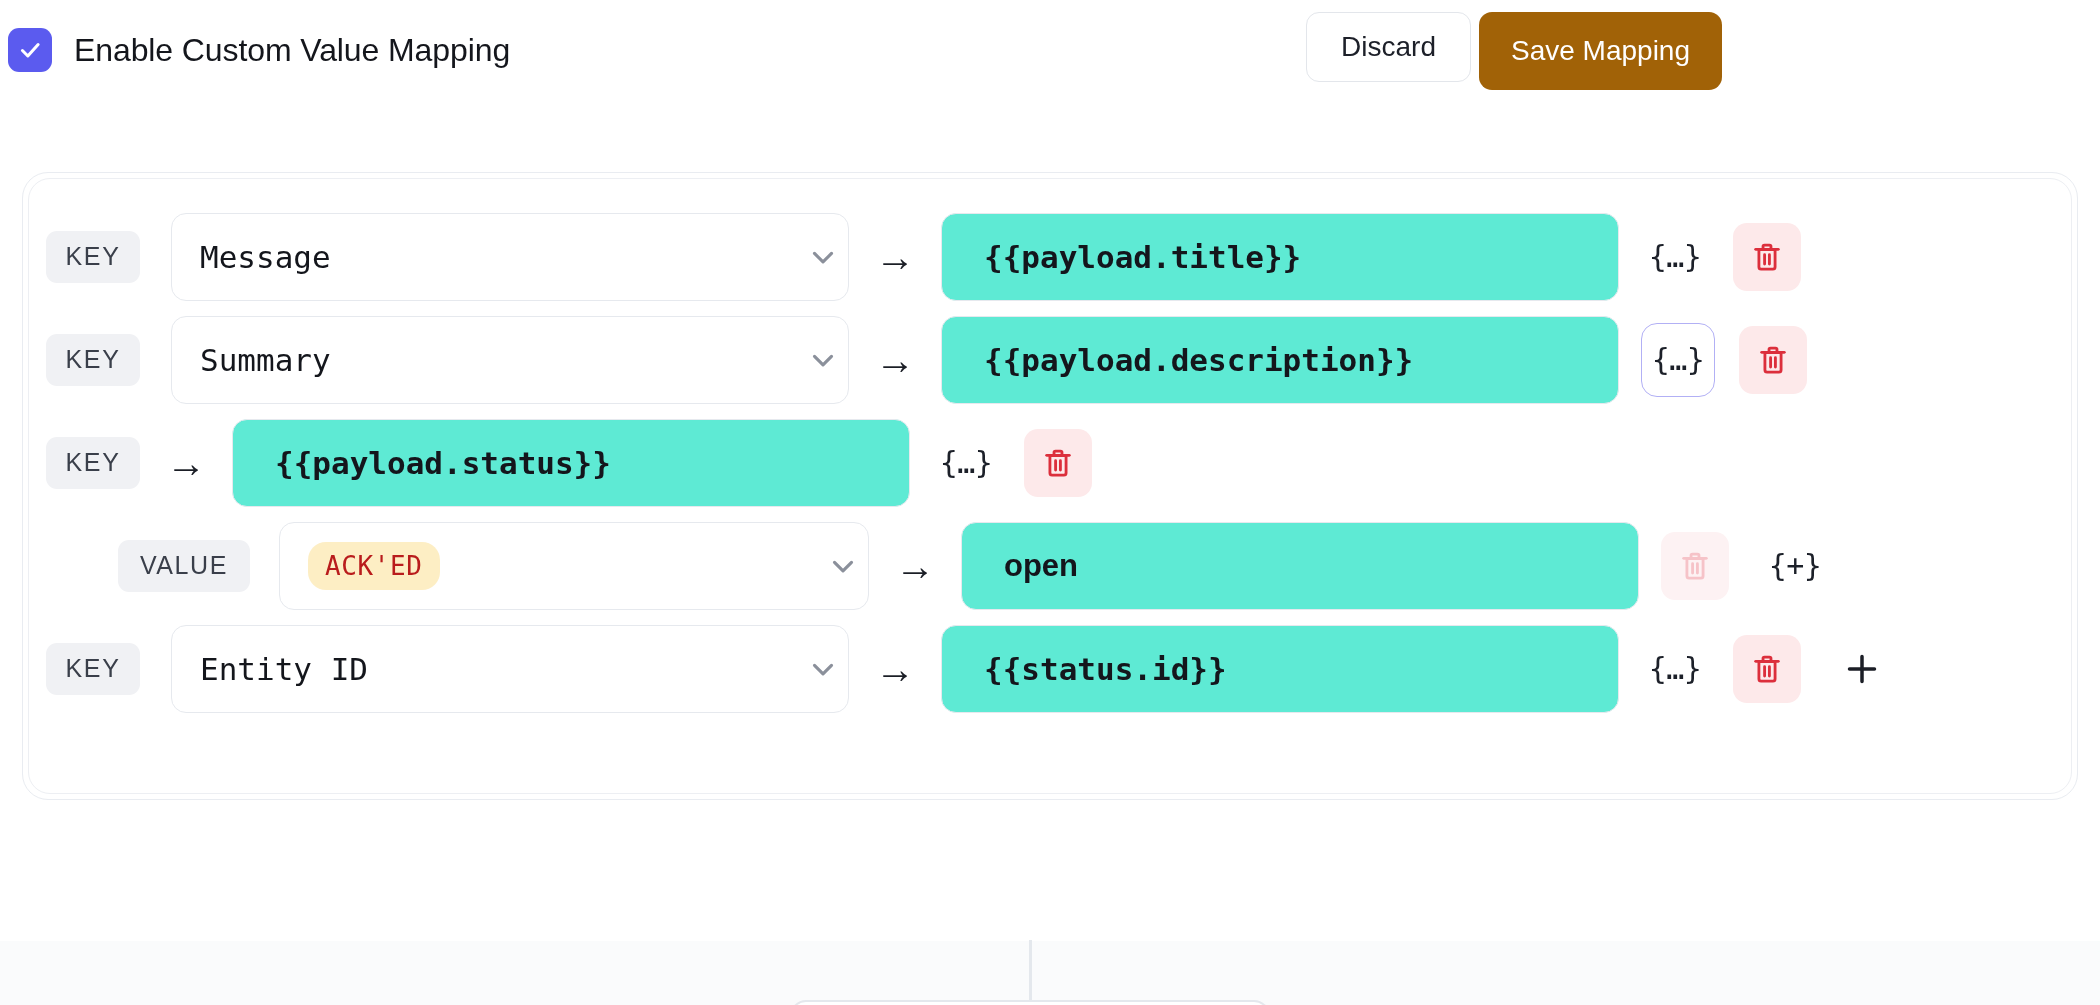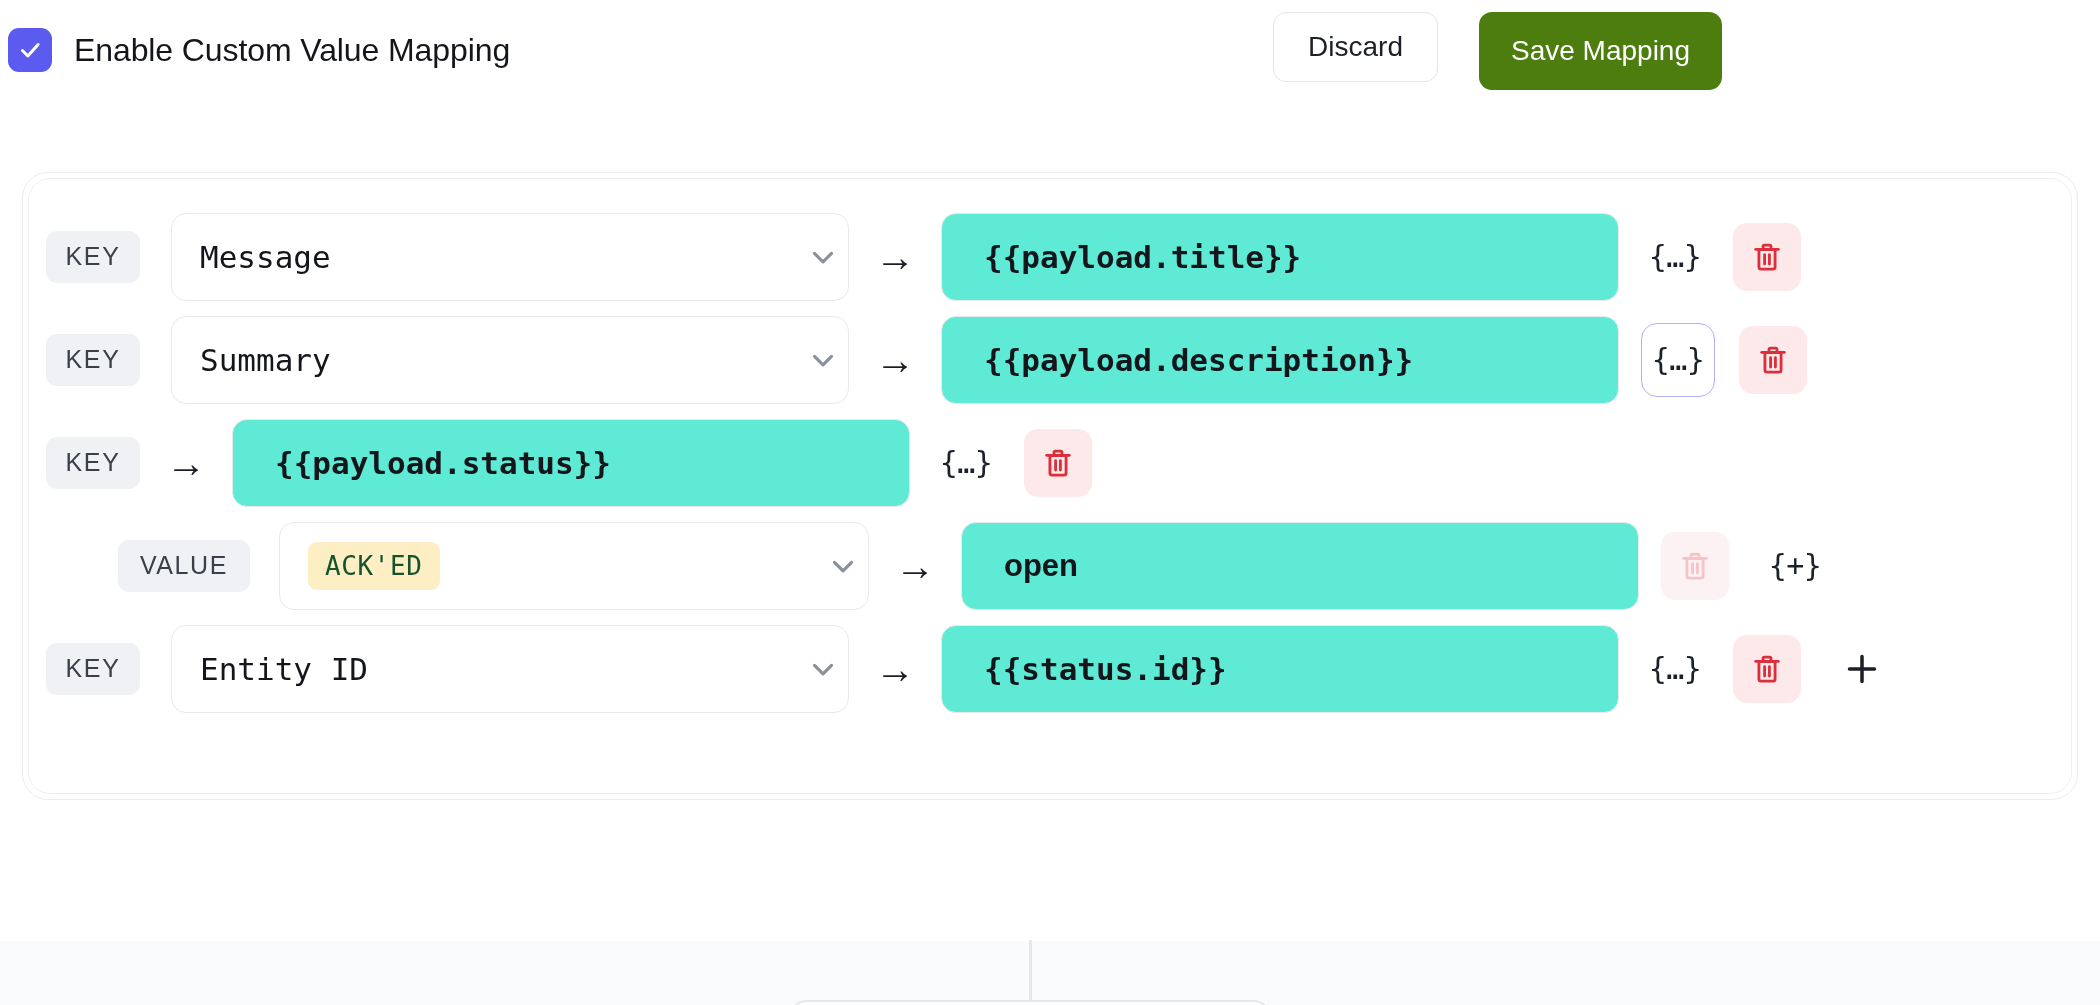--- a/index.html
+++ b/index.html
@@ -57,24 +57,23 @@
   .btn-discard {
     height: 70px;
     padding: 0 34px;
     background: #ffffff;
     border: 1.6px solid #e3e6eb;
     color: #1d2029;
   }
   .btn-save {
     height: 78px;
     padding: 0 32px;
-    background: #4d7c0f;
+    background: #a16207;
     border: none;
     color: #ffffff;
-    margin-left: 33px;
   }
 
   
   .card-outer {
     position: absolute;
     left: 22px; top: 172px;
     width: 2056px; height: 628px;
     border: 1.5px solid #e9ecf1;
     border-radius: 26px;
     background: #ffffff;
@@ -131,22 +130,22 @@
   .select-text {
     font-family: "DejaVu Sans Mono", "Liberation Mono", monospace;
     font-size: 31px;
     color: #14161c;
     flex: 1 1 auto;
     white-space: nowrap;
     overflow: hidden;
   }
   .chip {
     background: #fdeec4;
-    color: #14532d;
-    border-radius: 9px;
+    color: #b91c1c;
+    border-radius: 18px;
     padding: 9px 17px;
     font-family: "DejaVu Sans Mono", "Liberation Mono", monospace;
     font-size: 26px;
     letter-spacing: 0.6px;
     white-space: nowrap;
   }
   .chev { flex: 0 0 auto; display: block; margin-left: 12px; }
 
   
   .arrow {

